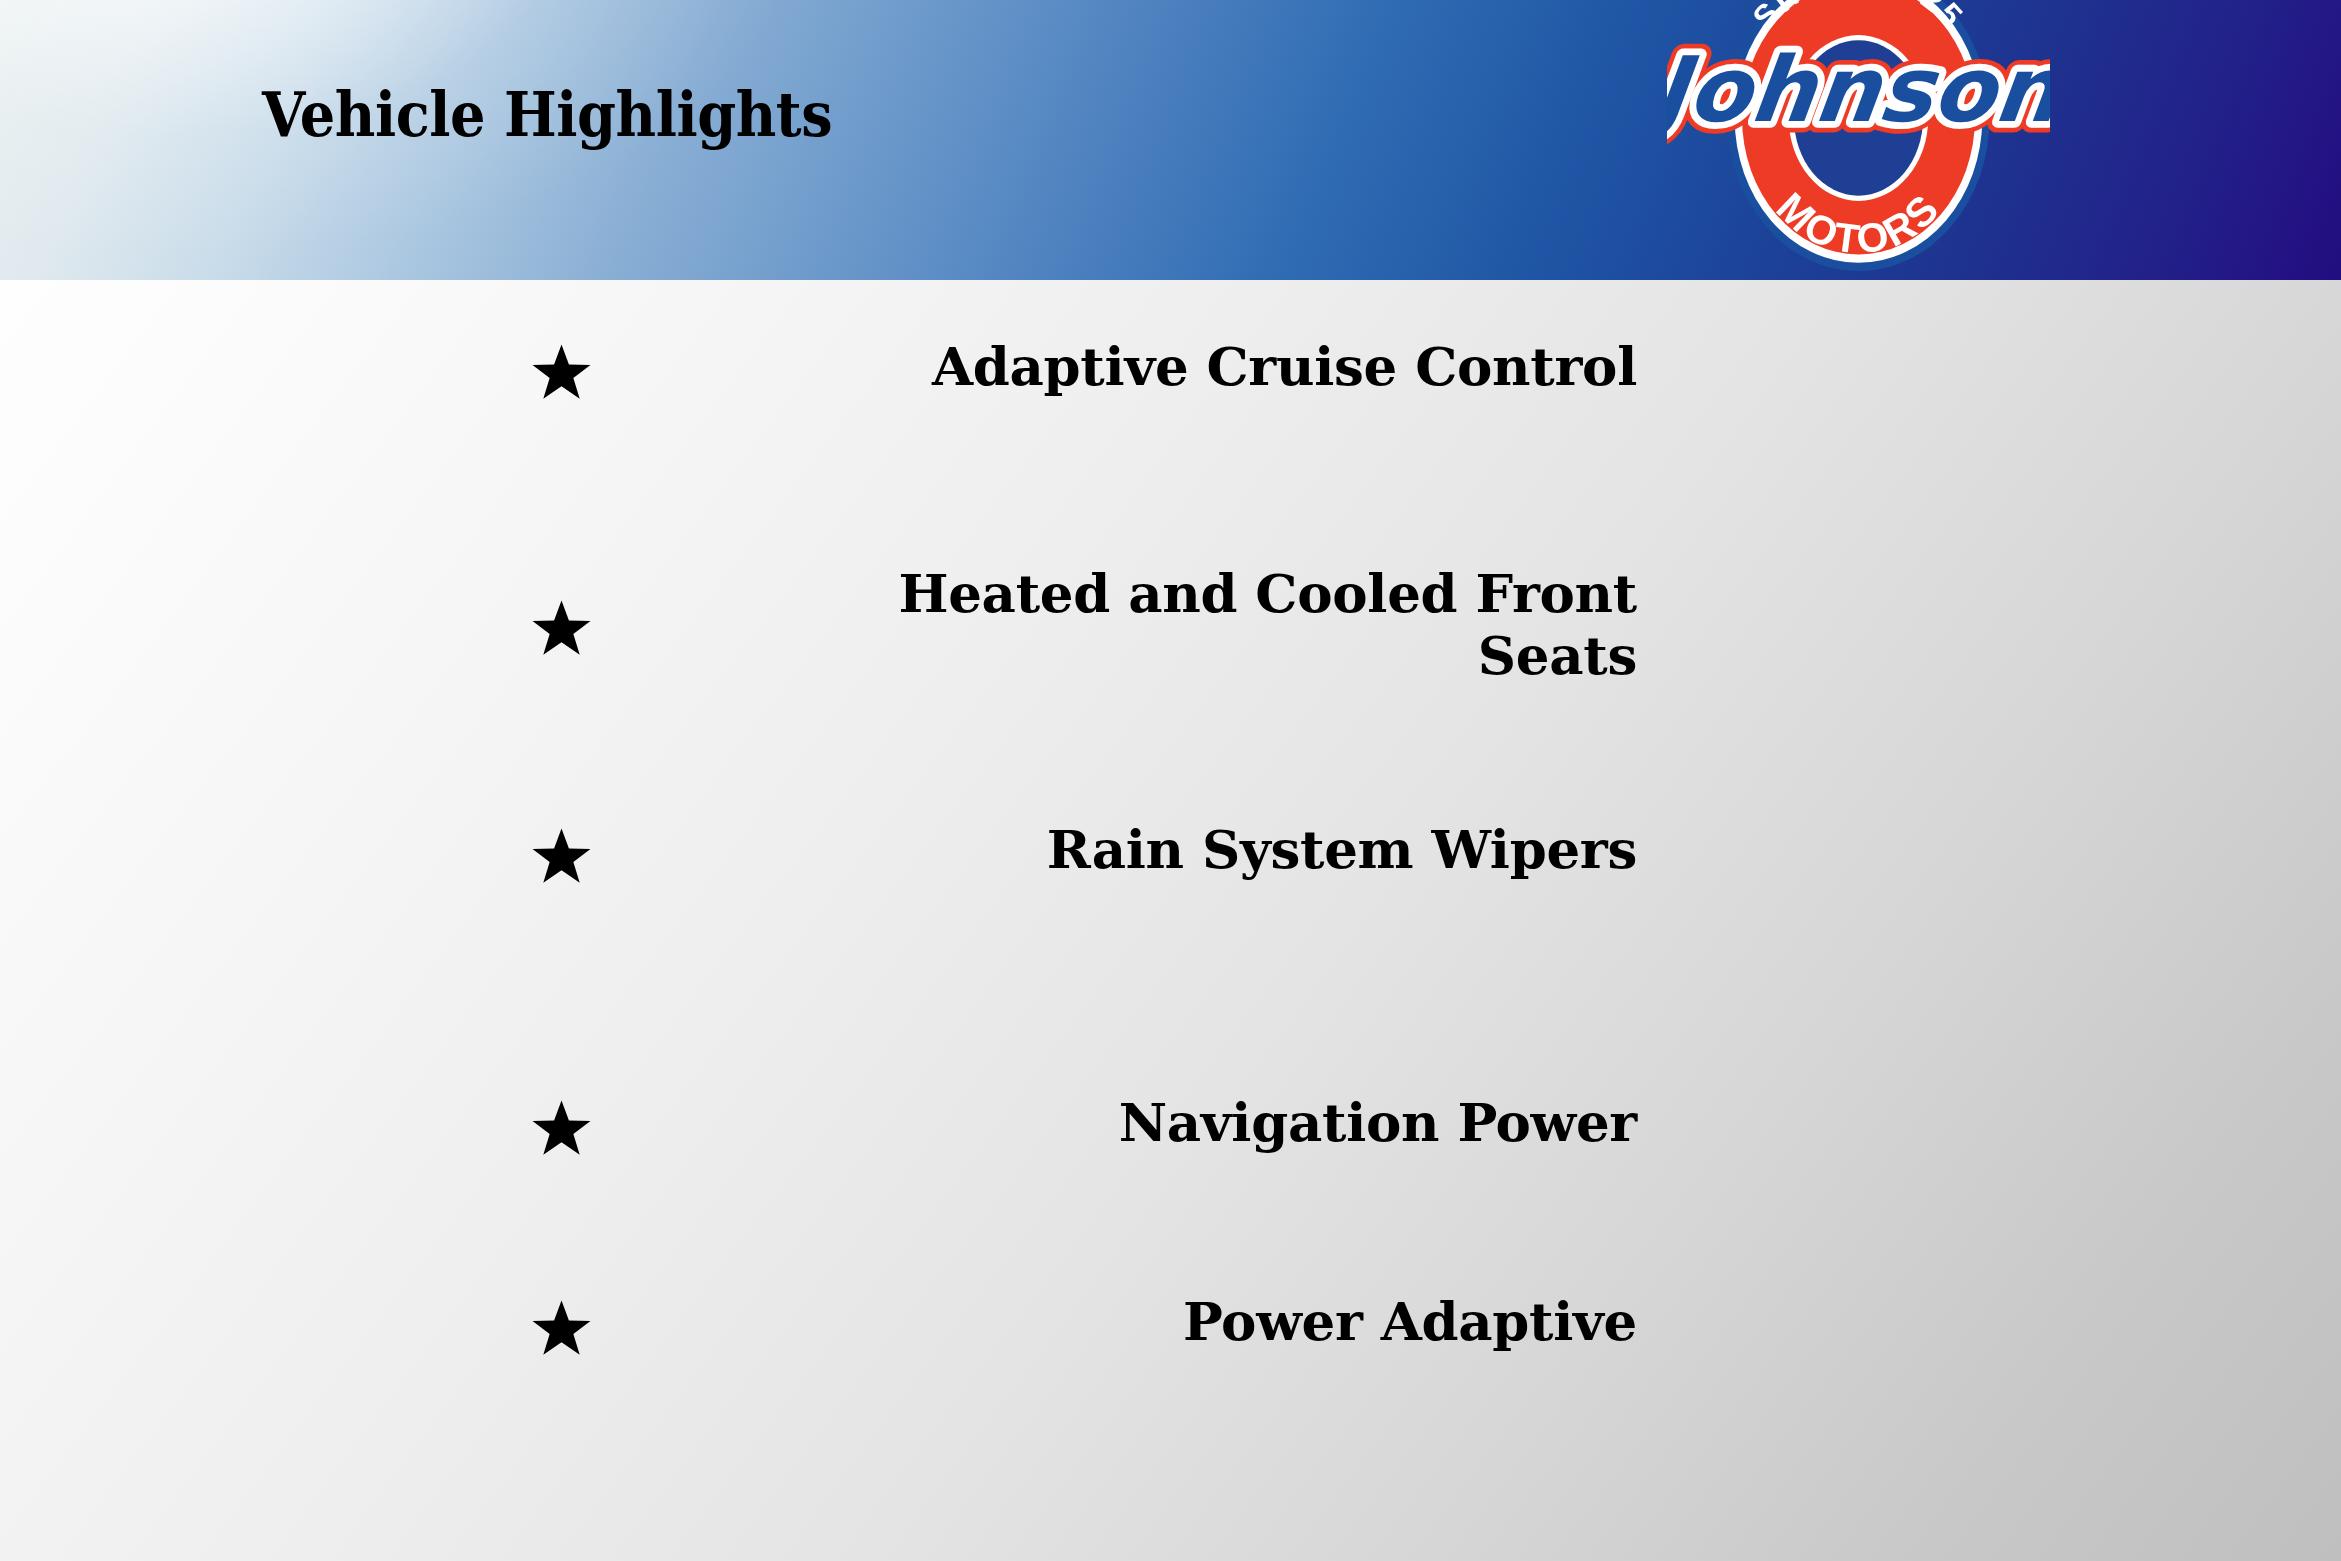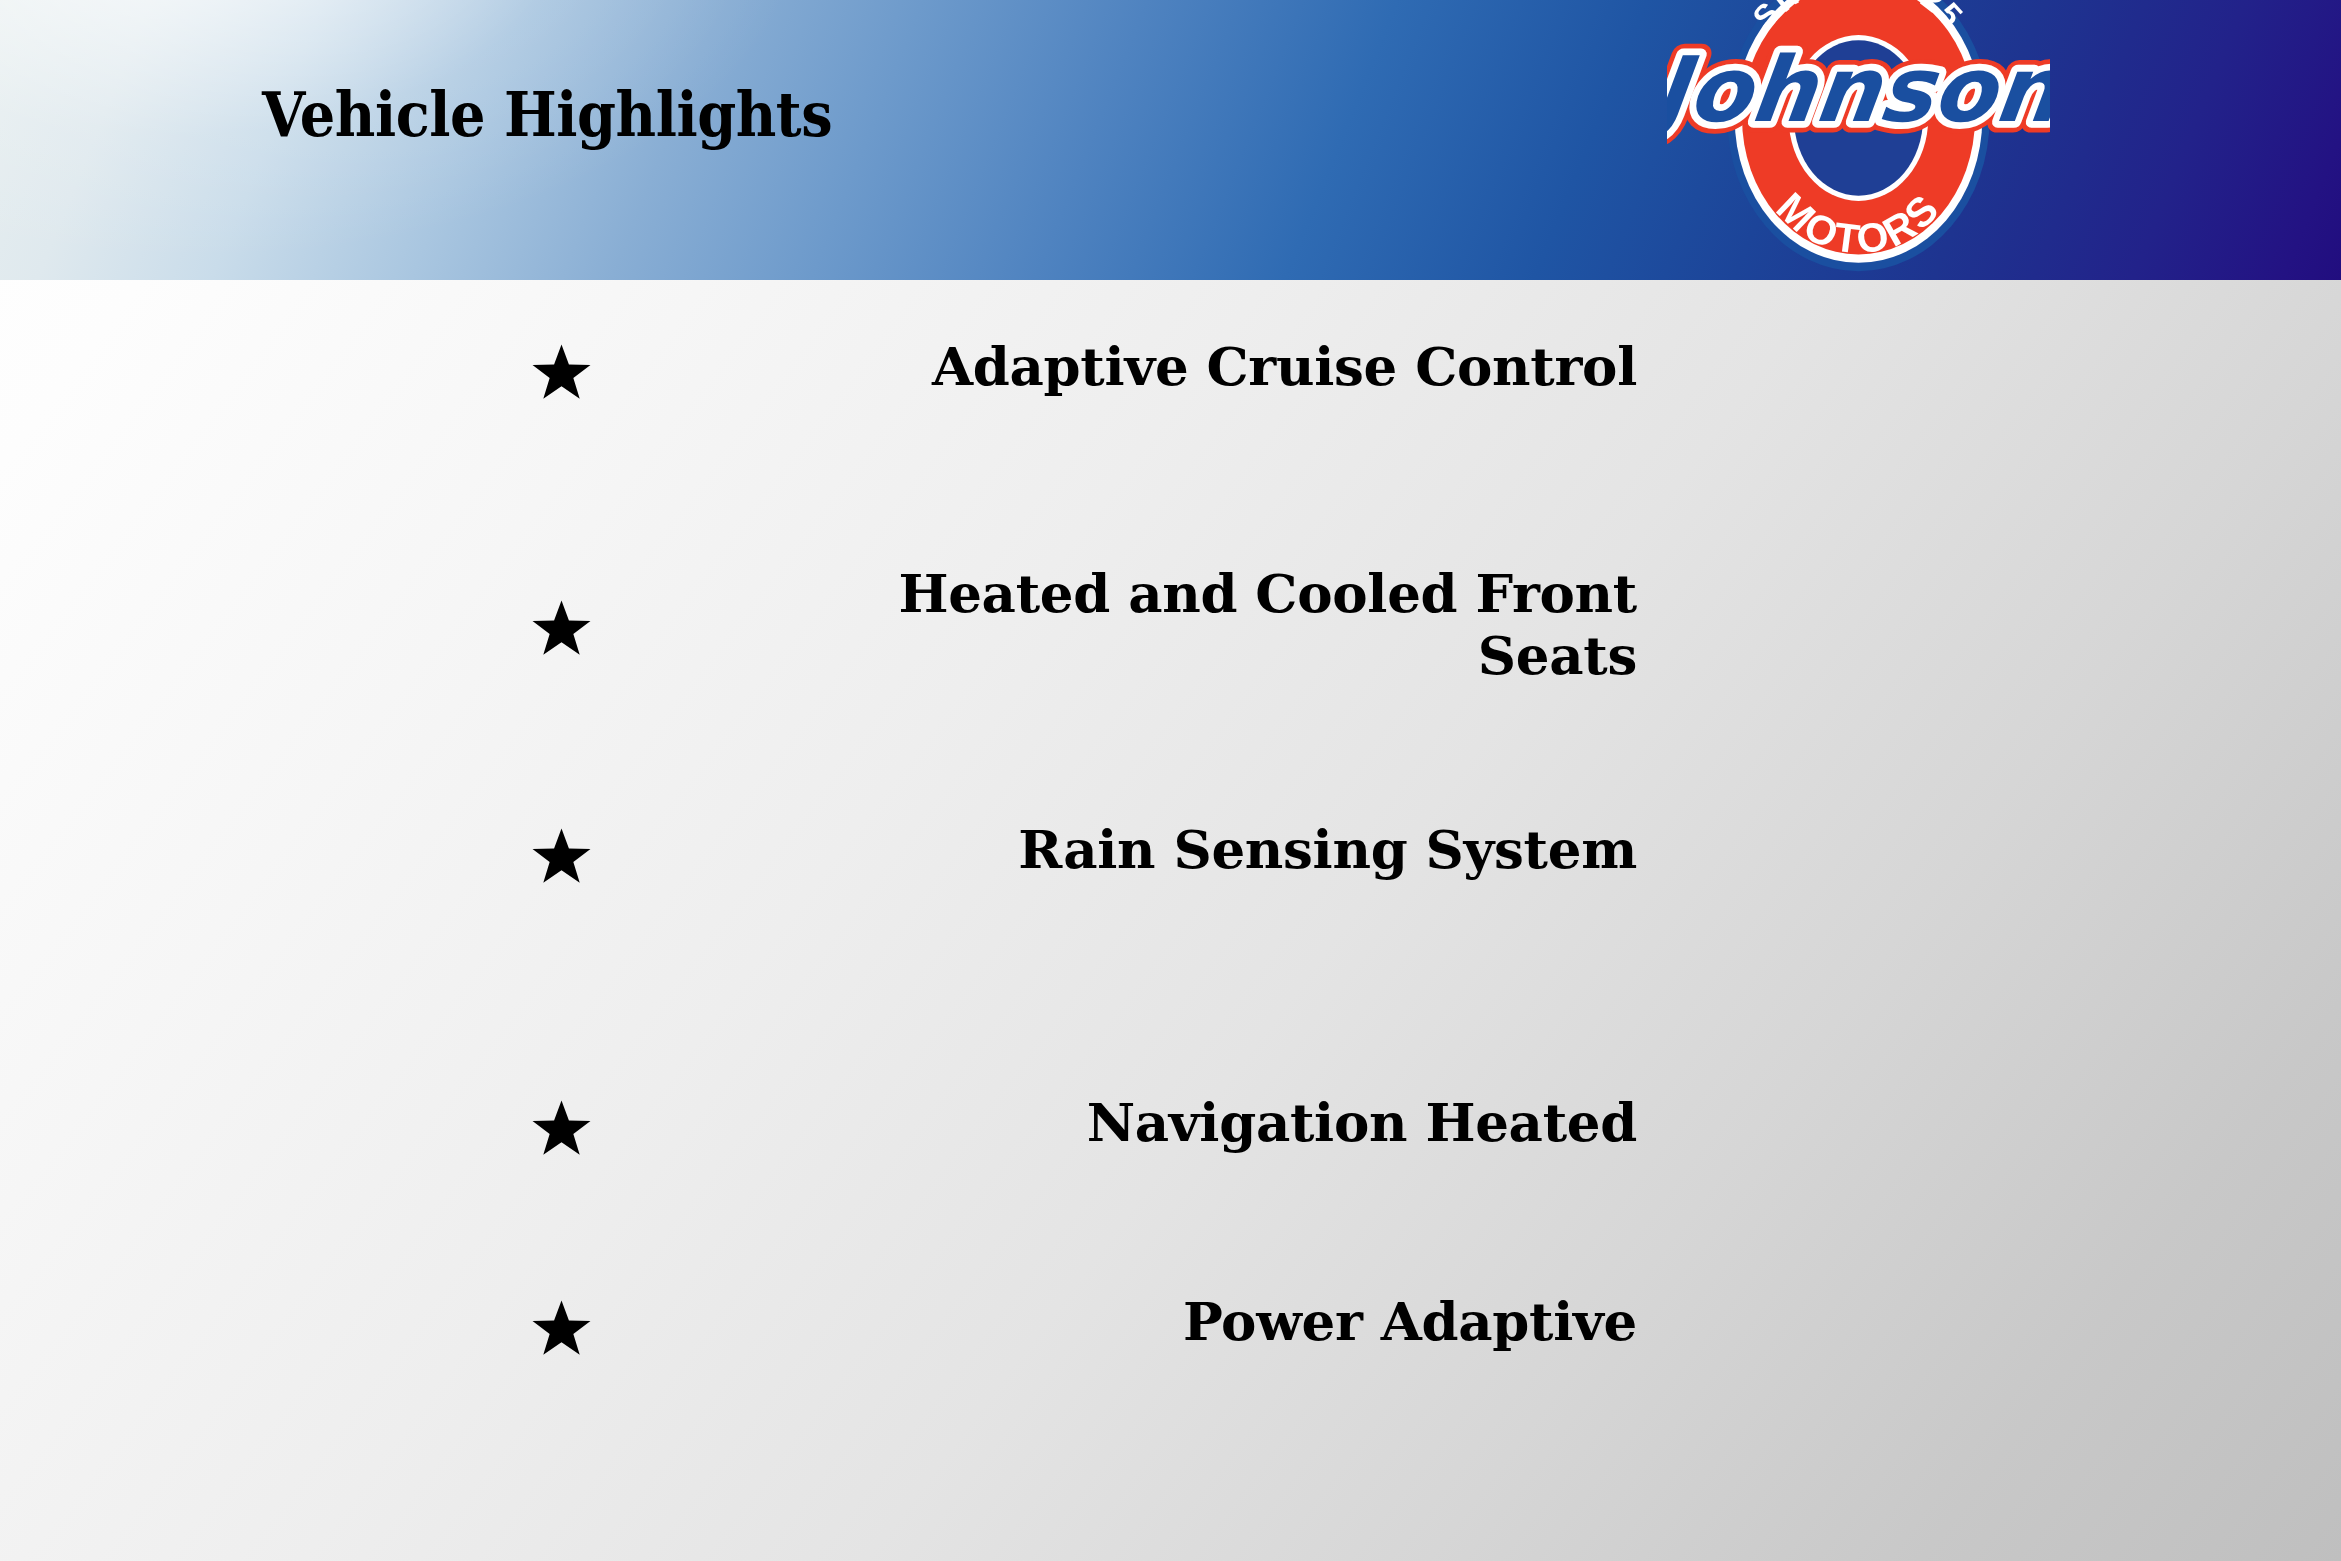--- a/index.html
+++ b/index.html
@@ -211,30 +211,30 @@
       </span>
       <div class="bullet-text">Heated and Cooled Front Seats</div>
     </div>
 
     <div class="bullet-row row-2">
       <span class="star">
         <svg viewBox="0 0 100 100" xmlns="http://www.w3.org/2000/svg">
           <polygon fill="currentColor" points="50,4 61.8,35.9 96,36.5 68.8,57.2 78.9,90 50,70.4 21.1,90 31.2,57.2 4,36.5 38.2,35.9"></polygon>
         </svg>
       </span>
-      <div class="bullet-text">Rain Sensing System</div>
+      <div class="bullet-text">Rain System Wipers</div>
     </div>
 
     <div class="bullet-row row-3">
       <span class="star">
         <svg viewBox="0 0 100 100" xmlns="http://www.w3.org/2000/svg">
           <polygon fill="currentColor" points="50,4 61.8,35.9 96,36.5 68.8,57.2 78.9,90 50,70.4 21.1,90 31.2,57.2 4,36.5 38.2,35.9"></polygon>
         </svg>
       </span>
-      <div class="bullet-text">Navigation Heated</div>
+      <div class="bullet-text">Navigation Power</div>
     </div>
 
     <div class="bullet-row row-4">
       <span class="star">
         <svg viewBox="0 0 100 100" xmlns="http://www.w3.org/2000/svg">
           <polygon fill="currentColor" points="50,4 61.8,35.9 96,36.5 68.8,57.2 78.9,90 50,70.4 21.1,90 31.2,57.2 4,36.5 38.2,35.9"></polygon>
         </svg>
       </span>
       <div class="bullet-text">Power Adaptive</div>
     </div>

